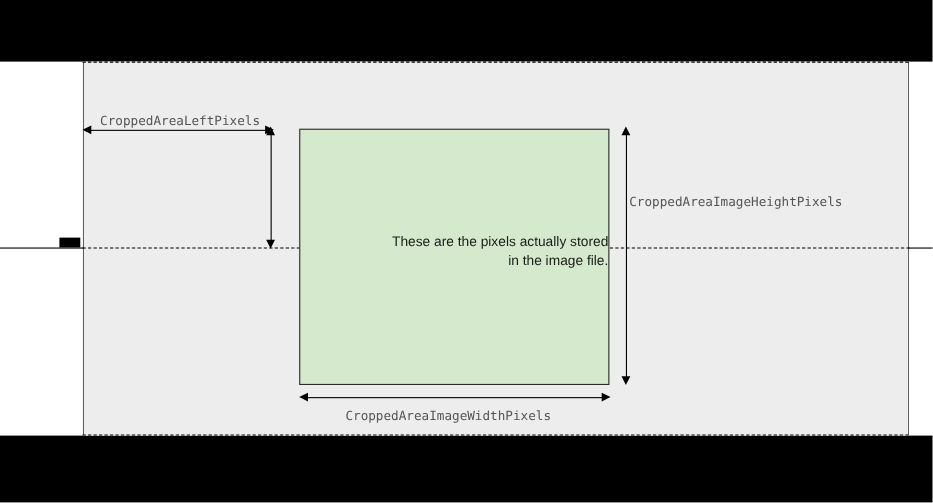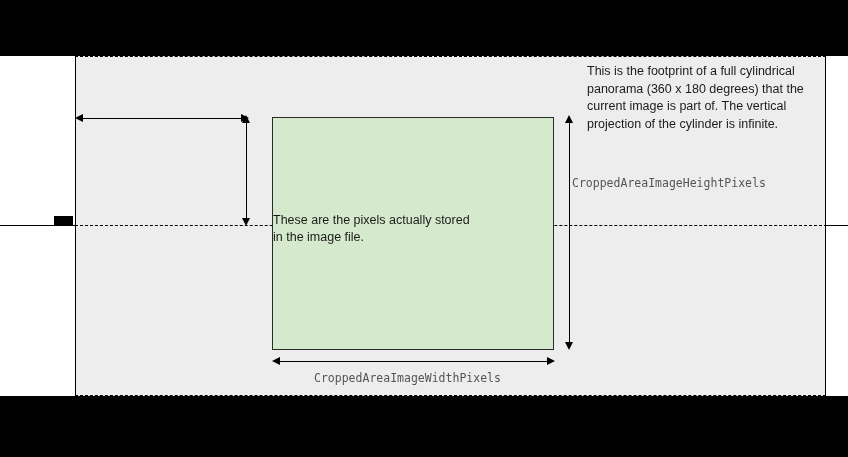--- a/index.html
+++ b/index.html
@@ -86,21 +86,21 @@
     height: 233px;
     background: #d5e9cc;
     border: 1.8px solid #2b2b2b;
     box-sizing: border-box;
   }
   #stored-image-label {
     position: absolute;
     left: 0;
     right: 0;
     top: 94px;
-    text-align: left;
+    text-align: right;
     font-size: 12.5px;
     line-height: 17px;
     color: #1b1b1b;
     white-space: pre-line;
   }
 
   
   #description {
     position: absolute;
     left: 587px;
@@ -192,25 +192,25 @@
   <div id="horizon-left"></div>
   <div id="horizon-dashed"></div>
   <div id="horizon-right"></div>
   <div id="horizon-marker"></div>
 
   <div id="stored-image">
     <div id="stored-image-label">These are the pixels actually stored
 in the image file.</div>
   </div>
 
-  <div id="description">This is the footprint of a full cylindrical panorama (360 x 180 degrees) that the current image is part of.  The vertical projection of the cylinder is infinite.</div>
 
   <div class="arrow-line h-line" id="dim-left-line"></div>
   <div class="arrow-head head-left" id="dim-left-h1"></div>
   <div class="arrow-head head-right" id="dim-left-h2"></div>
+  <div class="measure-label" id="label-left-pixels">CroppedAreaLeftPixels</div>
 
   <div class="arrow-line v-line" id="dim-top-line"></div>
   <div class="arrow-head head-up" id="dim-top-h1"></div>
   <div class="arrow-head head-down" id="dim-top-h2"></div>
 
   <div class="arrow-line v-line" id="dim-height-line"></div>
   <div class="arrow-head head-up" id="dim-height-h1"></div>
   <div class="arrow-head head-down" id="dim-height-h2"></div>
   <div class="measure-label" id="label-height-pixels">CroppedAreaImageHeightPixels</div>
 

